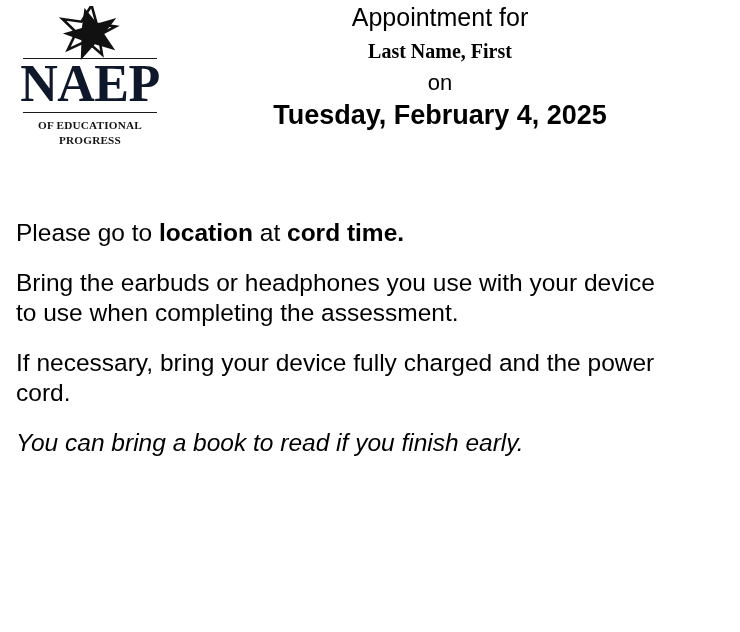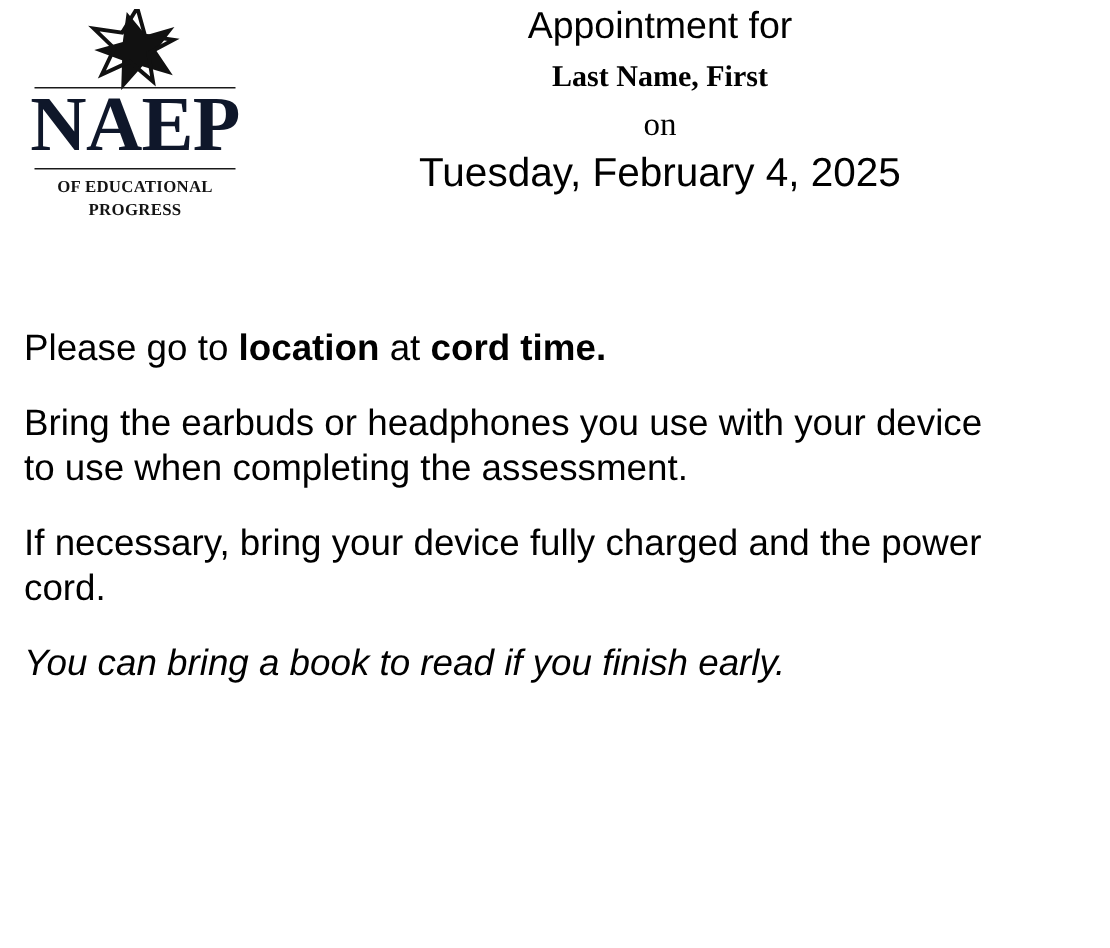--- a/index.html
+++ b/index.html
@@ -95,29 +95,29 @@
     padding-top: 10px;
   }
   .h-name {
     font-size: 20px;
     font-weight: 700;
     line-height: 34px;
     padding-top: 22px;
     font-family: Liberation Serif, serif;
   }
   .h-on {
-    font-family: Liberation Serif, serif;
+    font-family: Liberation Sans, sans-serif;
     font-size: 22px;
     font-weight: 400;
     line-height: 30px;
     padding-top: 20px;
   }
   .h-date {
     font-size: 27px;
-    font-weight: 400;
+    font-weight: 700;
     line-height: 34px;
     padding-top: 20px;
     font-family: "Liberation Sans", "DejaVu Sans", sans-serif;
   }
 
   
   .body {
     position: absolute;
     left: 16px;
     top: 218px;

